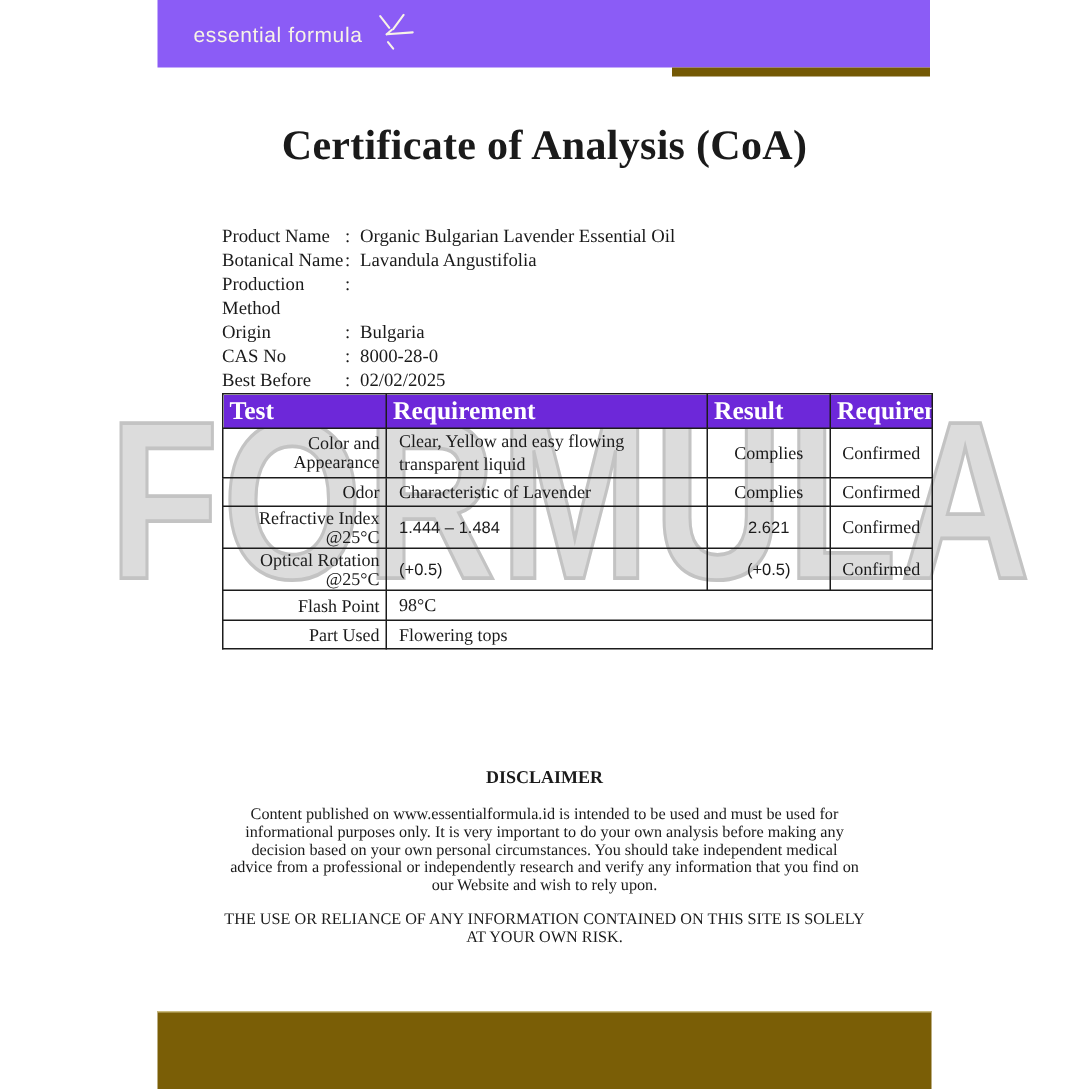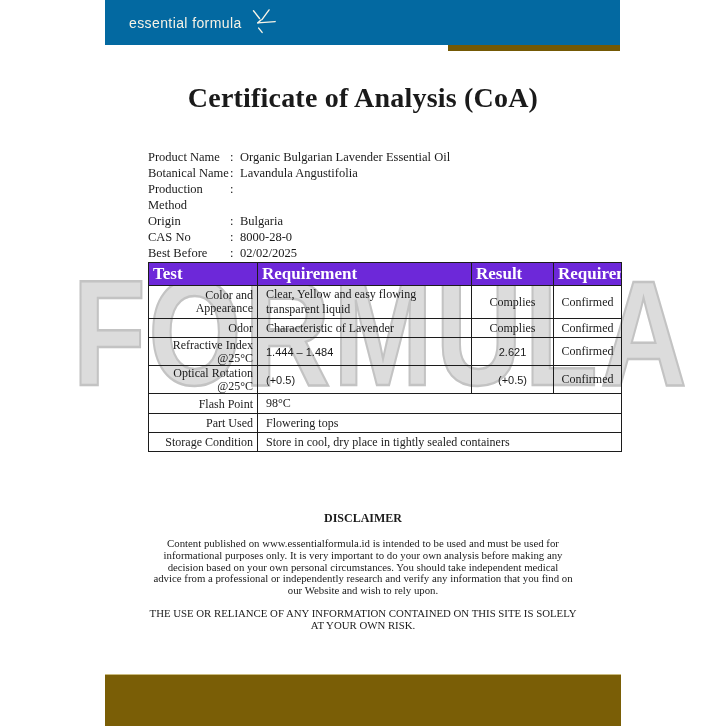--- a/index.html
+++ b/index.html
@@ -3,21 +3,21 @@
 <meta charset="utf-8">
 <style>
   html,body{margin:0;padding:0;}
   body{
     width:726px;height:726px;position:relative;background:#ffffff;
     font-family:"Liberation Serif", serif;color:#1a1a1a;overflow:hidden;
   }
   
   .band-top{
     position:absolute;left:105px;top:0;width:515px;height:45px;
-    background:#0369a1;z-index:1;display:flex;align-items:center;
+    background:#8b5cf6;z-index:1;display:flex;align-items:center;
   }
   .band-top-ext{
     position:absolute;left:448px;top:45px;width:172px;height:6px;
     background:#745905;z-index:1;
   }
   .band-bottom{
     position:absolute;left:105px;top:674px;width:516px;height:52px;
     background:#7a5e06;border-top:1px solid #cabb7e;z-index:1;
   }
   
@@ -172,24 +172,20 @@
         <td class="c-con">Confirmed</td>
       </tr>
       <tr style="height: 20px;">
         <td class="c-test">Flash Point</td>
         <td class="c-req" colspan="3">98°C</td>
       </tr>
       <tr style="height: 19px;">
         <td class="c-test">Part Used</td>
         <td class="c-req" colspan="3">Flowering tops</td>
       </tr>
-      <tr style="height: 19px;">
-        <td class="c-test">Storage Condition</td>
-        <td class="c-req" colspan="3">Store in cool, dry place in tightly sealed containers</td>
-      </tr>
     </tbody>
 </table>
 
 <div class="disclaimer">
   <p class="disclaimer-heading">DISCLAIMER</p>
   <p class="disclaimer-body">Content published on www.essentialformula.id is intended to be used and must be used for informational purposes only. It is very important to do your own analysis before making any decision based on your own personal circumstances. You should take independent medical advice from a professional or independently research and verify any information that you find on our Website and wish to rely upon.</p>
   <p class="disclaimer-notice">THE USE OR RELIANCE OF ANY INFORMATION CONTAINED ON THIS SITE IS SOLELY AT YOUR OWN RISK.</p>
 </div>
 
 <div class="band-bottom"></div>

